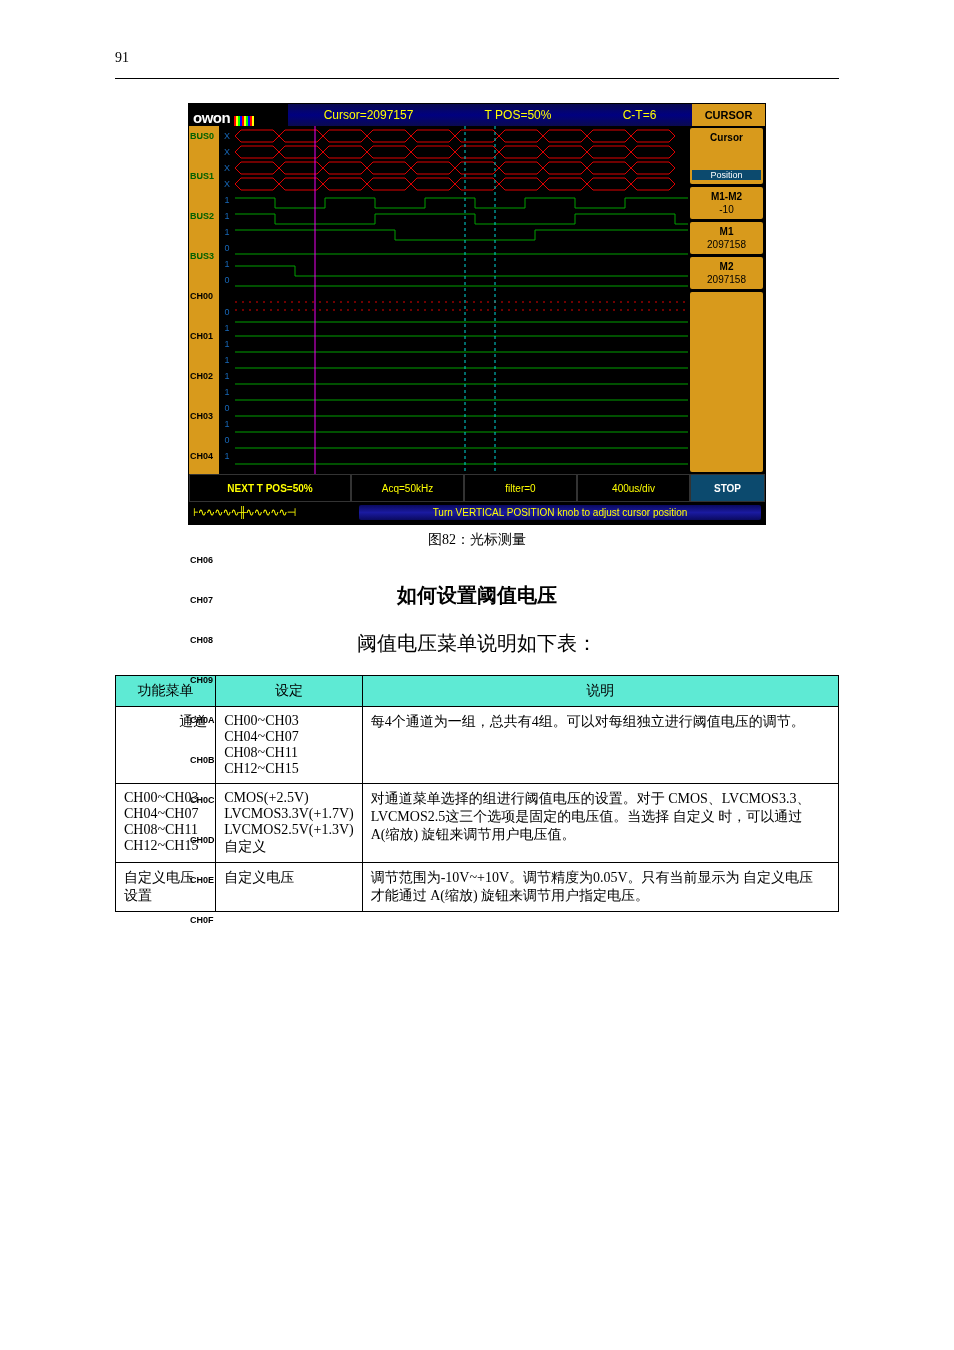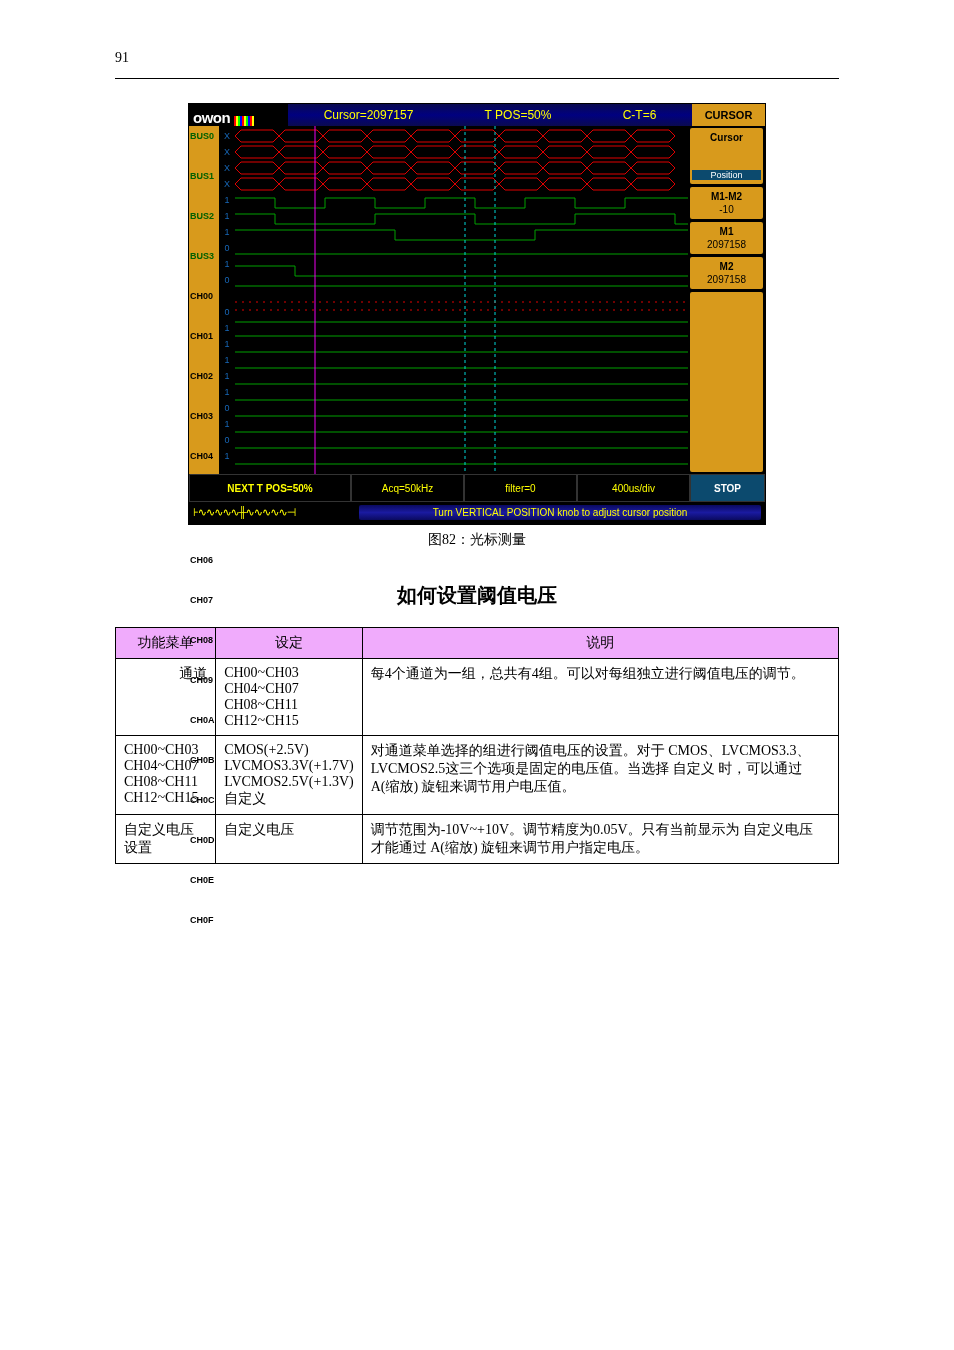--- a/index.html
+++ b/index.html
@@ -199,21 +199,21 @@
   }
   table.thresh th, table.thresh td {
     border: 1px solid #000;
     padding: 6px 8px;
     vertical-align: top;
     text-align: left;
   }
   table.thresh th {
     font-weight: normal;
     text-align: center;
-    background: #f0abfc;
+    background: #5eead4;
   }
 </style>
 </head>
 <body>
 
 <div class="page">
   <div class="page-num">91</div>
   <div class="top-rule"></div>
 
   <div class="screenshot">
@@ -346,20 +346,21 @@
     </div>
     <div class="status-row">
       <div class="scroll-glyph">⊦∿∿∿∿∿╫∿∿∿∿∿⊣</div>
       <div class="status-msg">Turn VERTICAL POSITION knob to adjust cursor position</div>
     </div>
   </div>
 
   <div class="caption">图82：光标测量</div>
 
   <div class="section-intro" style="font-weight:bold;">如何设置阈值电压</div>
+  <div class="section-intro">阈值电压菜单说明如下表：</div>
 
   <table class="thresh">
     <thead>
       <tr>
         <th>功能菜单</th>
         <th>设定</th>
         <th>说明</th>
       </tr>
     </thead>
     <tbody id="tbody">

